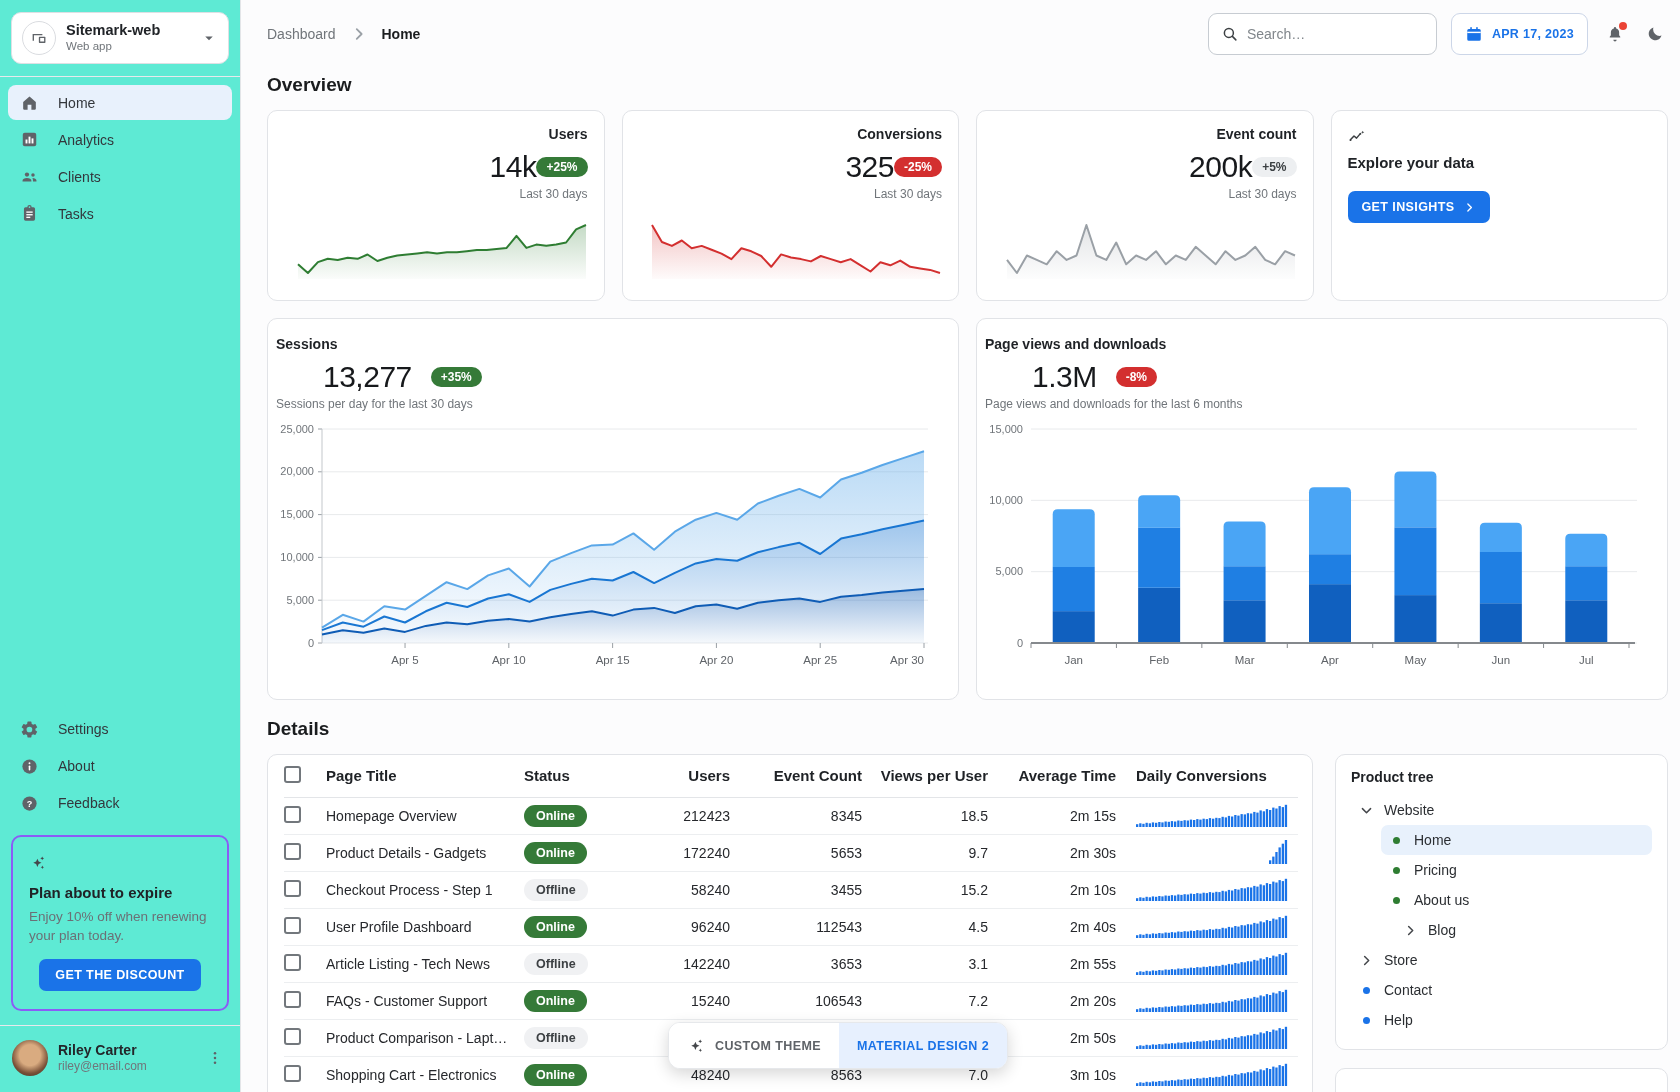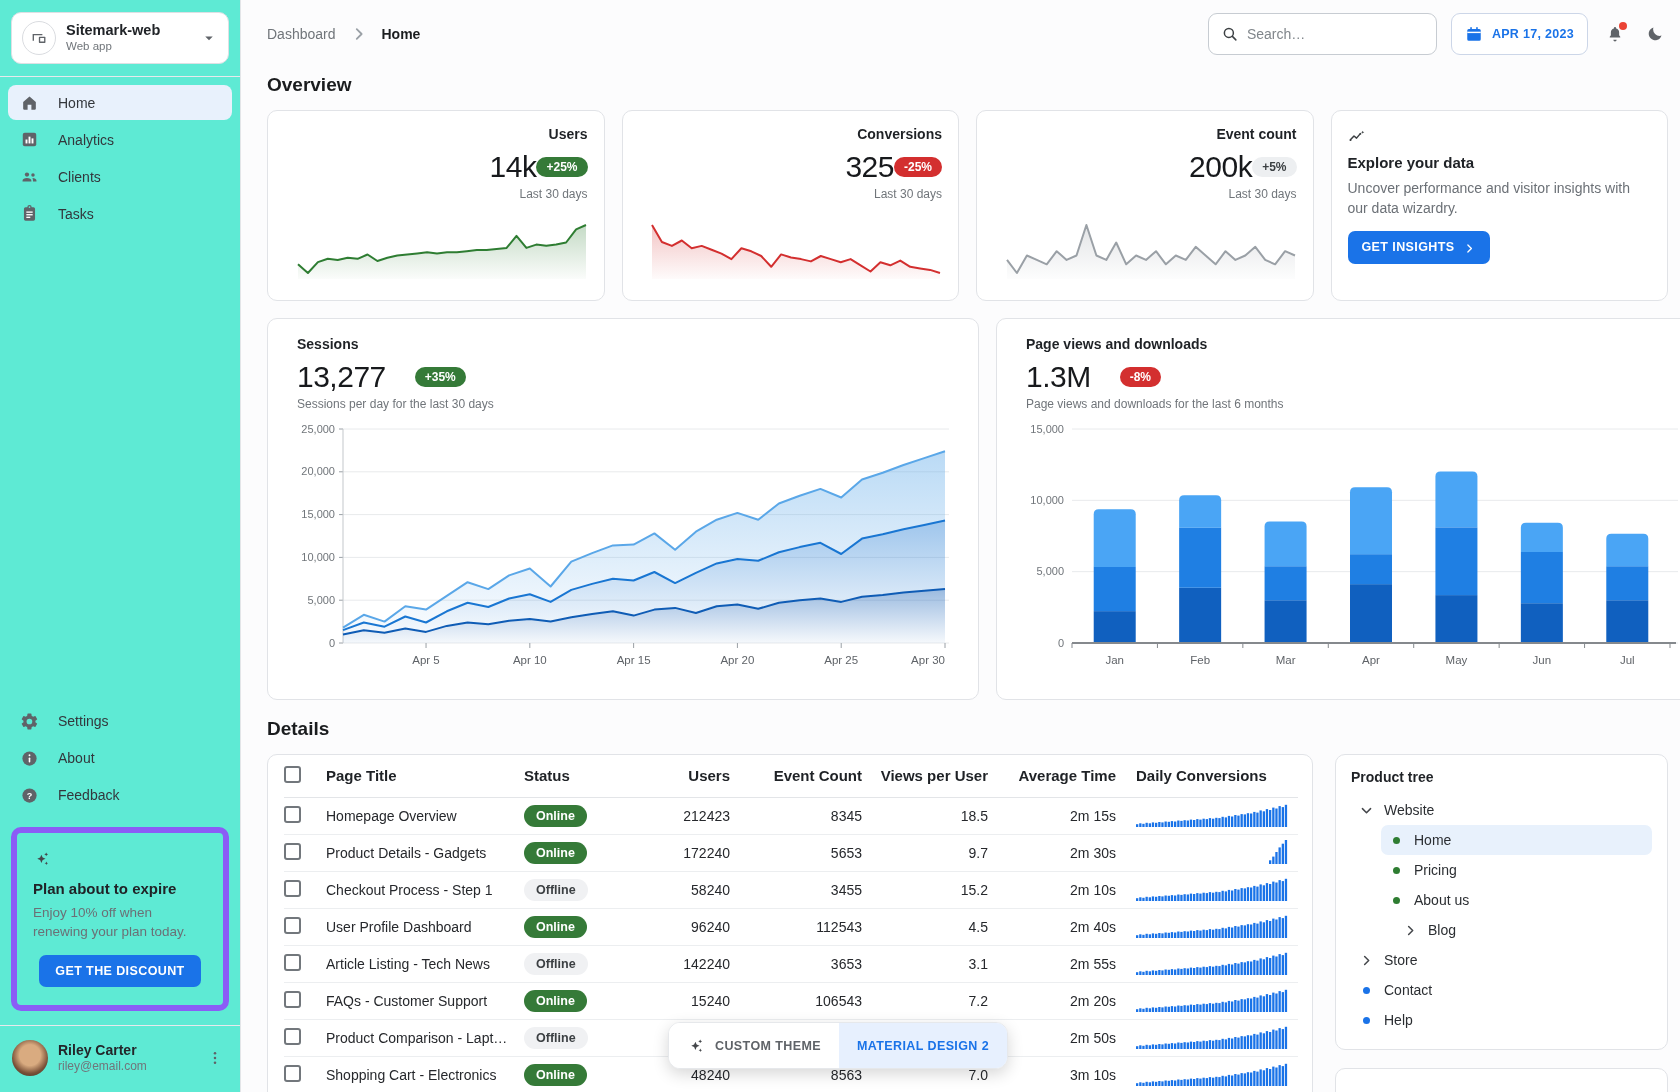--- a/index.html
+++ b/index.html
@@ -19,21 +19,21 @@
   .ws-name { font-size:14.5px; font-weight:700; color:#212428; }
   .ws-type { font-size:11.5px; color:#70757a; margin-top:1px; }
   .caret { color:#5f6368; } .caret .ic { width:18px; height:18px; }
   .divider { height:1px; background:#e7e9ec; margin:12px 0 0; }
   .nav { padding:8px 8px 0; display:flex; flex-direction:column; gap:2px; }
   .nav-item { display:flex; align-items:center; gap:19px; height:35px; padding:0 12px;
     border-radius:8px; font-size:14px; color:#33373c; cursor:pointer; }
   .nav-item .ic { width:19px; height:19px; color:#5f6368; }
   .nav-item.selected { background:#e8f1fc; }
   .sidebar-spacer { flex:1; }
-  .plan-card { margin:14px 11px 0; border:6px solid #8b5cf6; border-radius:10px; padding:16px; }
+  .plan-card { margin:14px 11px 0; border:2px solid #8b5cf6; border-radius:10px; padding:16px; }
   .plan-card .ic { width:20px; height:20px; color:#44474b; }
   .plan-title { font-size:15px; font-weight:700; margin:12px 0 6px; color:#202327; }
   .plan-body { font-size:13.5px; color:#6b7076; line-height:1.42; }
   .btn-primary { background:#1a73e8; color:#fff; border:none; border-radius:7px;
     font-family:inherit; font-size:12.5px; font-weight:700; letter-spacing:.4px; cursor:pointer; }
   .plan-btn { display:block; margin:14px auto 2px; padding:9px 16px; }
   .user-row { display:flex; align-items:center; gap:10px; padding:14px 12px 16px; border-top:1px solid #e7e9ec; margin-top:14px; }
   .avatar { width:36px; height:36px; border-radius:50%;
     background: radial-gradient(circle at 50% 42%, #d9ab80 0 38%, #7a5138 66%, #31291f 100%); }
   .user-meta { flex:1; line-height:1.25; }
@@ -81,23 +81,23 @@
   .stat-spark { margin-top:auto; }
 
   .explore-card { height:191px; padding:16px; }
   .explore-card .ic { width:22px; height:22px; color:#3c4043; }
   .explore-title { font-size:15px; font-weight:700; margin:8px 0 7px; color:#202327; }
   .explore-body { font-size:14px; color:#6b7076; line-height:1.45; }
   .explore-btn { margin-top:13px; padding:9px 14px; display:inline-flex; align-items:center; gap:8px; }
   .explore-btn .ic { width:13px; height:13px; color:#fff; }
 
   .grid2 { display:grid; grid-template-columns:1fr 1fr; gap:17px; margin-top:17px; }
-  .chart-card { height:382px; padding:17px 29px; }
+  .chart-card { height:382px; padding:17px 8px; }
   .chart-title { font-size:14px; font-weight:700; color:#1f2226; }
-  .chart-value-row { display:flex; align-items:center; gap:29px; margin-top:8px; }
+  .chart-value-row { display:flex; align-items:center; gap:19px; margin-top:8px;margin-left:47px; }
   .chart-value { font-size:30px; font-weight:500; color:#17191c; letter-spacing:-.5px; }
   .chart-caption { font-size:12px; color:#70757a; margin-top:3px; }
   .chart-box { margin-top:10px; }
 
   .details-grid { display:grid; grid-template-columns:1fr 333px; gap:22px; }
   .table-card { overflow:hidden; padding:0 16px; }
   table { width:100%; border-collapse:collapse; table-layout:fixed; }
   th { font-size:15px; font-weight:700; color:#1f2226; text-align:left; height:42px;
     border-bottom:1px solid #e3e5e8; }
   td { font-size:14px; color:#26282c; height:37px; border-bottom:1px solid #eceef0; }
@@ -336,21 +336,20 @@
           </svg></div>
       </div>
       <div class="card explore-card" id="exploreCard">
       <span id="insightsIcon"><svg class="ic" style="width:18px;height:18px" viewBox="0 0 24 24" fill="currentColor">
             <path d="M3.2 15.8 8 10.6l3.4 2.9 5-6" fill="none" stroke="currentColor" stroke-width="2" stroke-linecap="round" stroke-linejoin="round"></path>
             <path d="m19.6 3.6.6 1.5 1.5.6-1.5.6-.6 1.5-.6-1.5-1.5-.6 1.5-.6z"></path>
             <circle cx="3.4" cy="16.2" r="1.2"></circle>
             <circle cx="16.6" cy="7.8" r="1.2"></circle>
           </svg></span>
       <div class="explore-title">Explore your data</div>
-      <div class="explore-body">Uncover performance and visitor insights with our data wizardry.</div>
       <button class="btn-primary explore-btn">
         <span>GET INSIGHTS</span>
         <span id="insightsChevron"><svg class="ic" style="width:13px;height:13px" viewBox="0 0 24 24" fill="currentColor">
               <path d="m9 5.5 6.5 6.5L9 18.5" fill="none" stroke="currentColor" stroke-width="2.4" stroke-linecap="round" stroke-linejoin="round"></path>
             </svg></span>
       </button>
     </div>
   </div>
 
   <div class="grid2">

